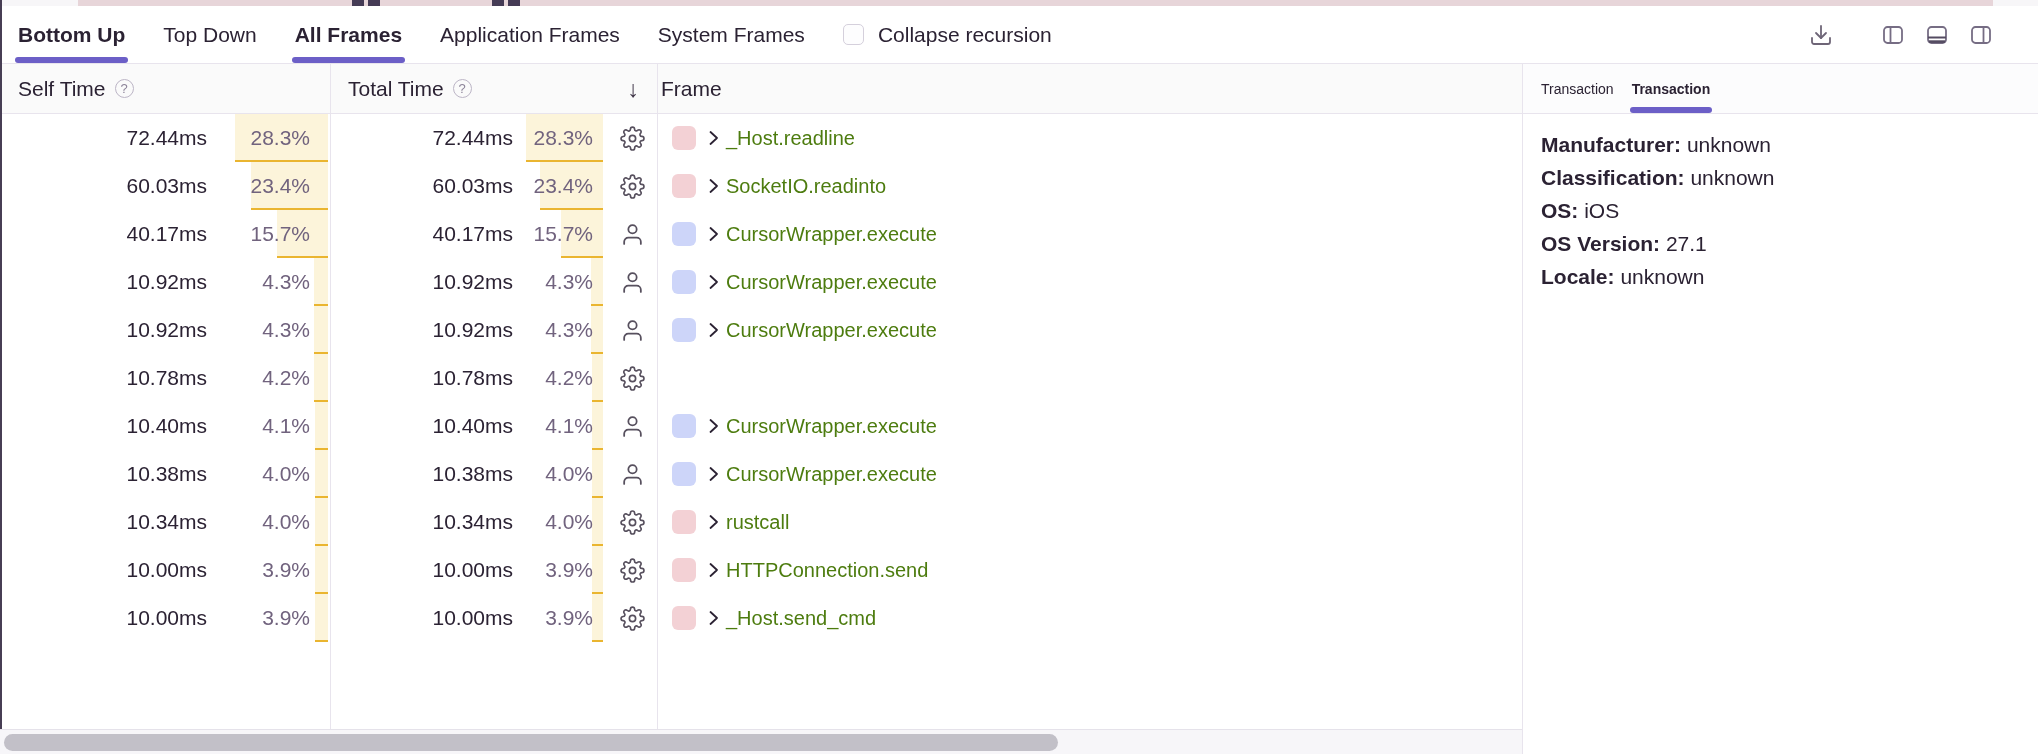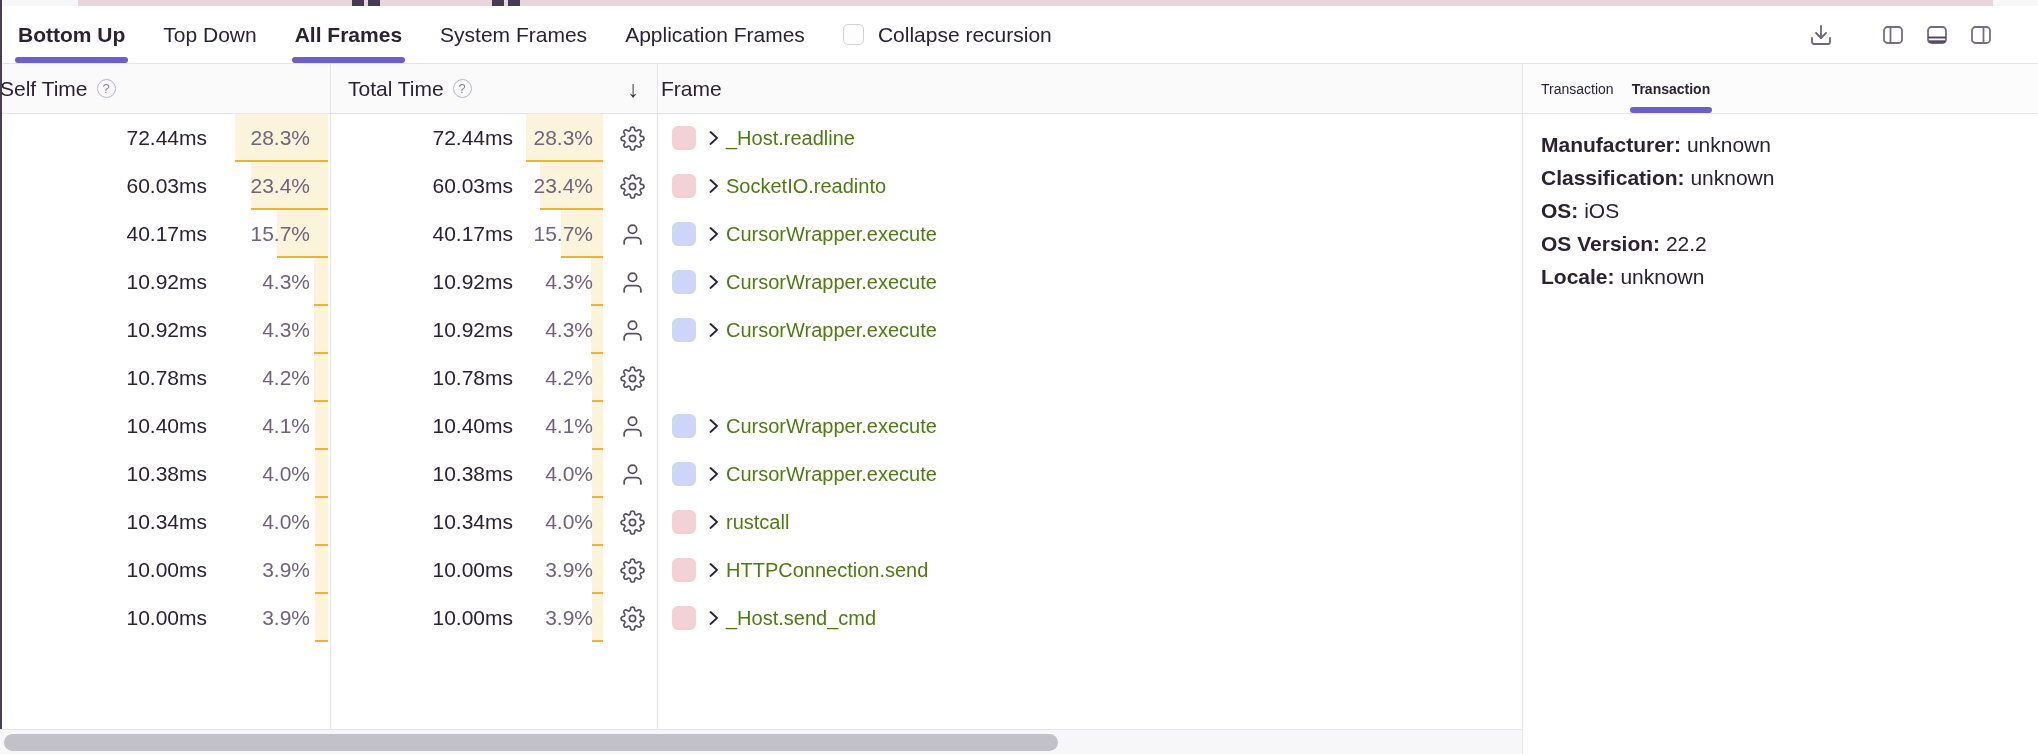--- a/index.html
+++ b/index.html
@@ -26,21 +26,21 @@
   .toolbar-icons { margin-left:auto; display:flex; align-items:center; gap:14px; color:#766d84; }
   .tb-btn { background:none; border:none; width:30px; height:30px; display:flex; align-items:center; justify-content:center; color:#766d84; cursor:pointer; }
   .tb-btn.dl { margin-right:28px; color:#6e6577; }
   .tb-btn svg { display:block; }
 
   
   .main { position:absolute; left:0; top:64px; width:1522px; bottom:0; background:#fff; }
   .grid-header { position:absolute; left:0; top:0; width:100%; height:50px; background:#fafafa;
     border-bottom:1px solid var(--border); display:flex; font-size:21px; color:#2b2233; }
   .h-cell { display:flex; align-items:center; }
-  .h-self { width:330px; }
+  .h-self { width:330px; padding-left:18px; }
   .h-total { width:327px; padding-left:18px; position:relative; }
   .h-frame { flex:1; padding-left:4px; }
   .help { width:19px; height:19px; margin-left:9px; border:1.5px solid #bcb5c6; border-radius:50%;
     color:#8d8499; font-size:13px; display:flex; align-items:center; justify-content:center; }
   .sort { position:absolute; right:18px; top:50%; transform:translateY(-50%); font-size:23px; color:#3e3446; }
 
   .rows { position:absolute; left:0; top:50px; width:100%; }
   .row { position:relative; height:48px; }
   .c { position:absolute; top:0; height:48px; }
   .c-self  { left:0; width:330px; }
@@ -95,22 +95,22 @@
     <div class="mm-mark" style="left:368px"></div>
     <div class="mm-mark" style="left:492px"></div>
     <div class="mm-mark" style="left:508px"></div>
   </div>
 
   <div class="toolbar">
     <div class="tabs" id="view-tabs">
         <div class="tab active">Bottom Up</div>
         <div class="tab">Top Down</div>
         <div class="tab active">All Frames</div>
+        <div class="tab">Application Frames</div>
         <div class="tab">System Frames</div>
-        <div class="tab">Application Frames</div>
       </div>
     <label class="collapse">
       <span class="checkbox"></span>
       <span>Collapse recursion</span>
     </label>
     <div class="toolbar-icons">
       <button class="tb-btn dl">
         <svg width="24" height="24" viewBox="0 0 24 24" fill="none" stroke="currentColor" stroke-width="1.8" stroke-linecap="round" stroke-linejoin="round">
             <path d="M21 15v4a2 2 0 0 1-2 2H5a2 2 0 0 1-2-2v-4"></path>
             <polyline points="7 10 12 15 17 10"></polyline>
@@ -453,19 +453,19 @@
 
   <aside class="panel">
     <div class="panel-tabs" id="panel-tabs">
         <div class="ptab">Transaction</div>
         <div class="ptab active">Transaction</div>
       </div>
     <div class="panel-body" id="panel-body">
         <div><span class="dl-label">Manufacturer:</span> <span>unknown</span></div>
         <div><span class="dl-label">Classification:</span> <span>unknown</span></div>
         <div><span class="dl-label">OS:</span> <span>iOS</span></div>
-        <div><span class="dl-label">OS Version:</span> <span>22.2</span></div>
+        <div><span class="dl-label">OS Version:</span> <span>27.1</span></div>
         <div><span class="dl-label">Locale:</span> <span>unknown</span></div>
       </div>
   </aside>
 
   <div class="left-edge"></div>
 </div>
 
 </body></html>

